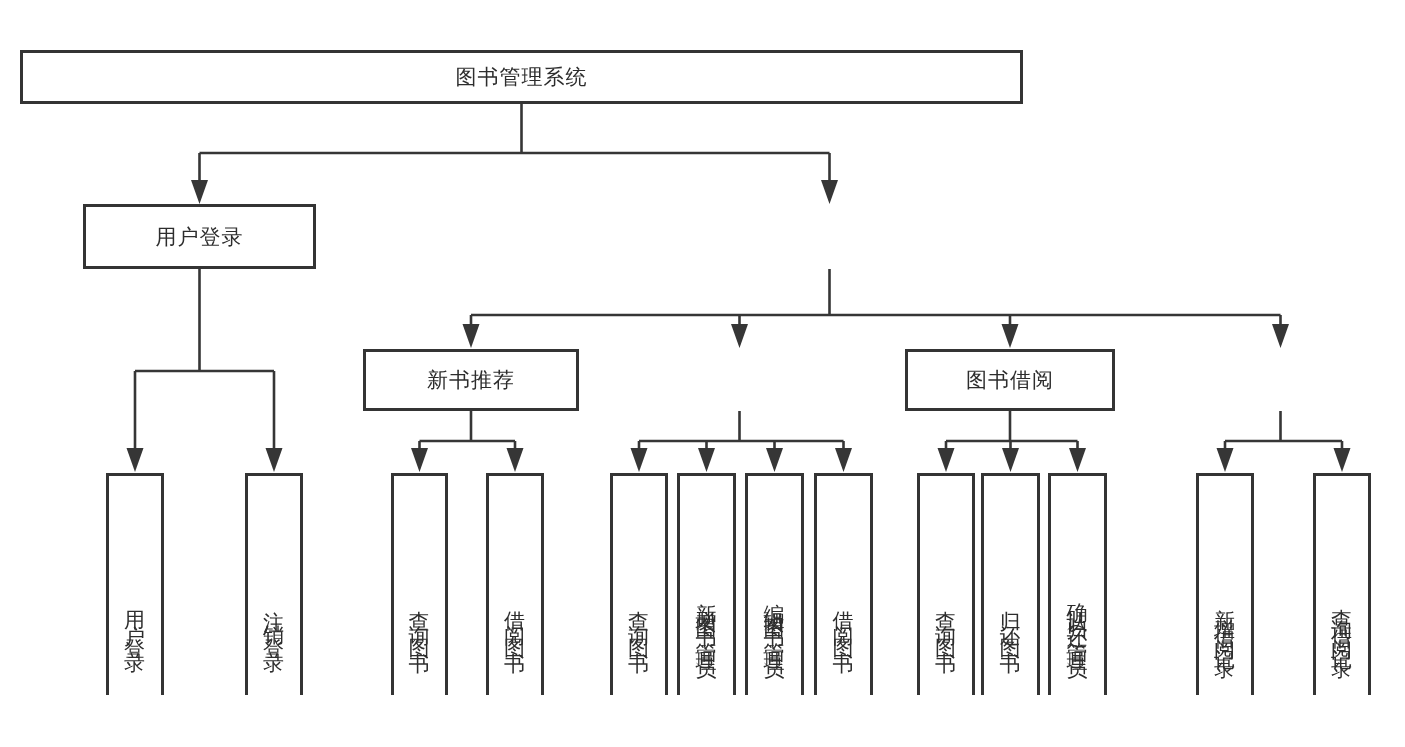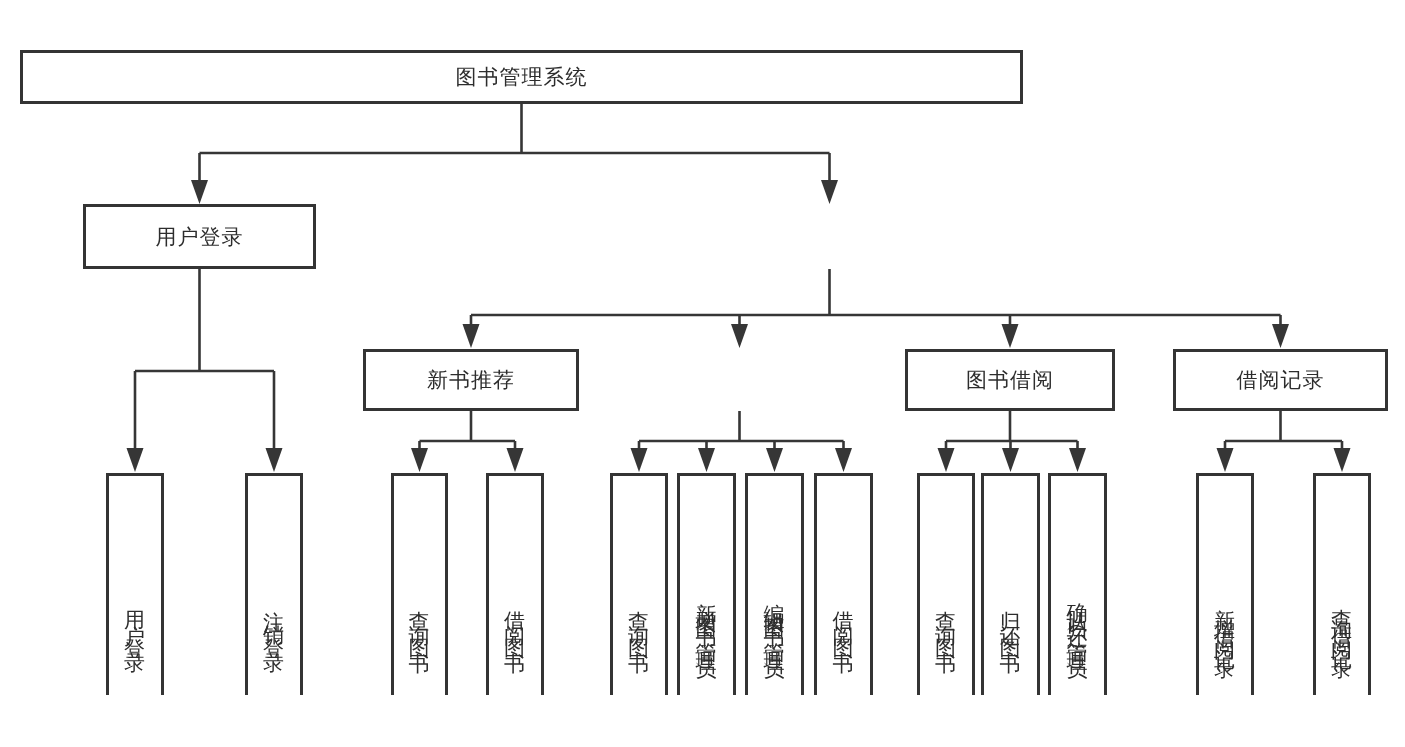--- a/index.html
+++ b/index.html
@@ -77,21 +77,20 @@
       <polygon points="1216.5,412 1233.5,412 1225,436"></polygon>
       <polygon points="1333.5,412 1350.5,412 1342,436"></polygon>
     </svg>
 
   <div class="node hbox" style="left:20px;top:14px;width:1003px;height:54px;">图书管理系统</div>
 
   <div class="node hbox" style="left:83px;top:168px;width:233px;height:65px;">用户登录</div>
 
   <div class="node hbox" style="left:363px;top:313px;width:216px;height:62px;">新书推荐</div>
   <div class="node hbox" style="left:905px;top:313px;width:210px;height:62px;">图书借阅</div>
-  <div class="node hbox" style="left:1173px;top:313px;width:215px;height:62px;">借阅记录</div>
 
   <div class="node vbox ls4" style="left:106px;top:437px;width:58px;height:298px;">
     <span>用户登录</span>
   </div>
   <div class="node vbox ls4" style="left:245px;top:437px;width:58px;height:298px;">
     <span>注销登录</span>
   </div>
 
   <div class="node vbox ls4" style="left:391px;top:437px;width:57px;height:298px;">
     <span>查询图书</span>

